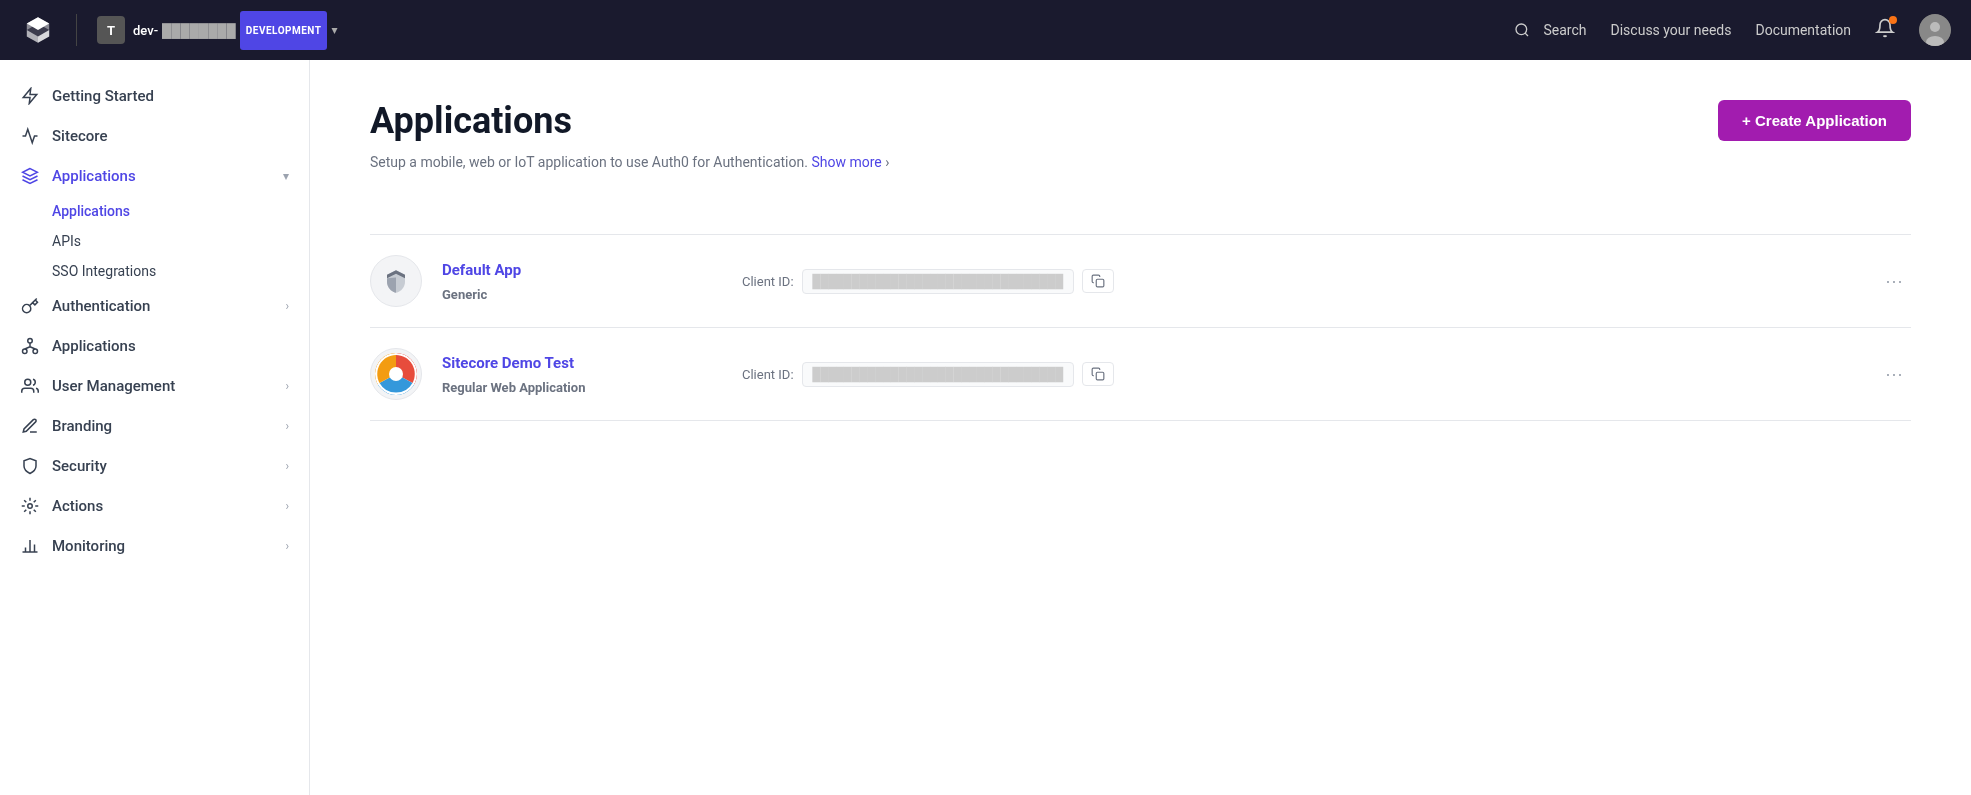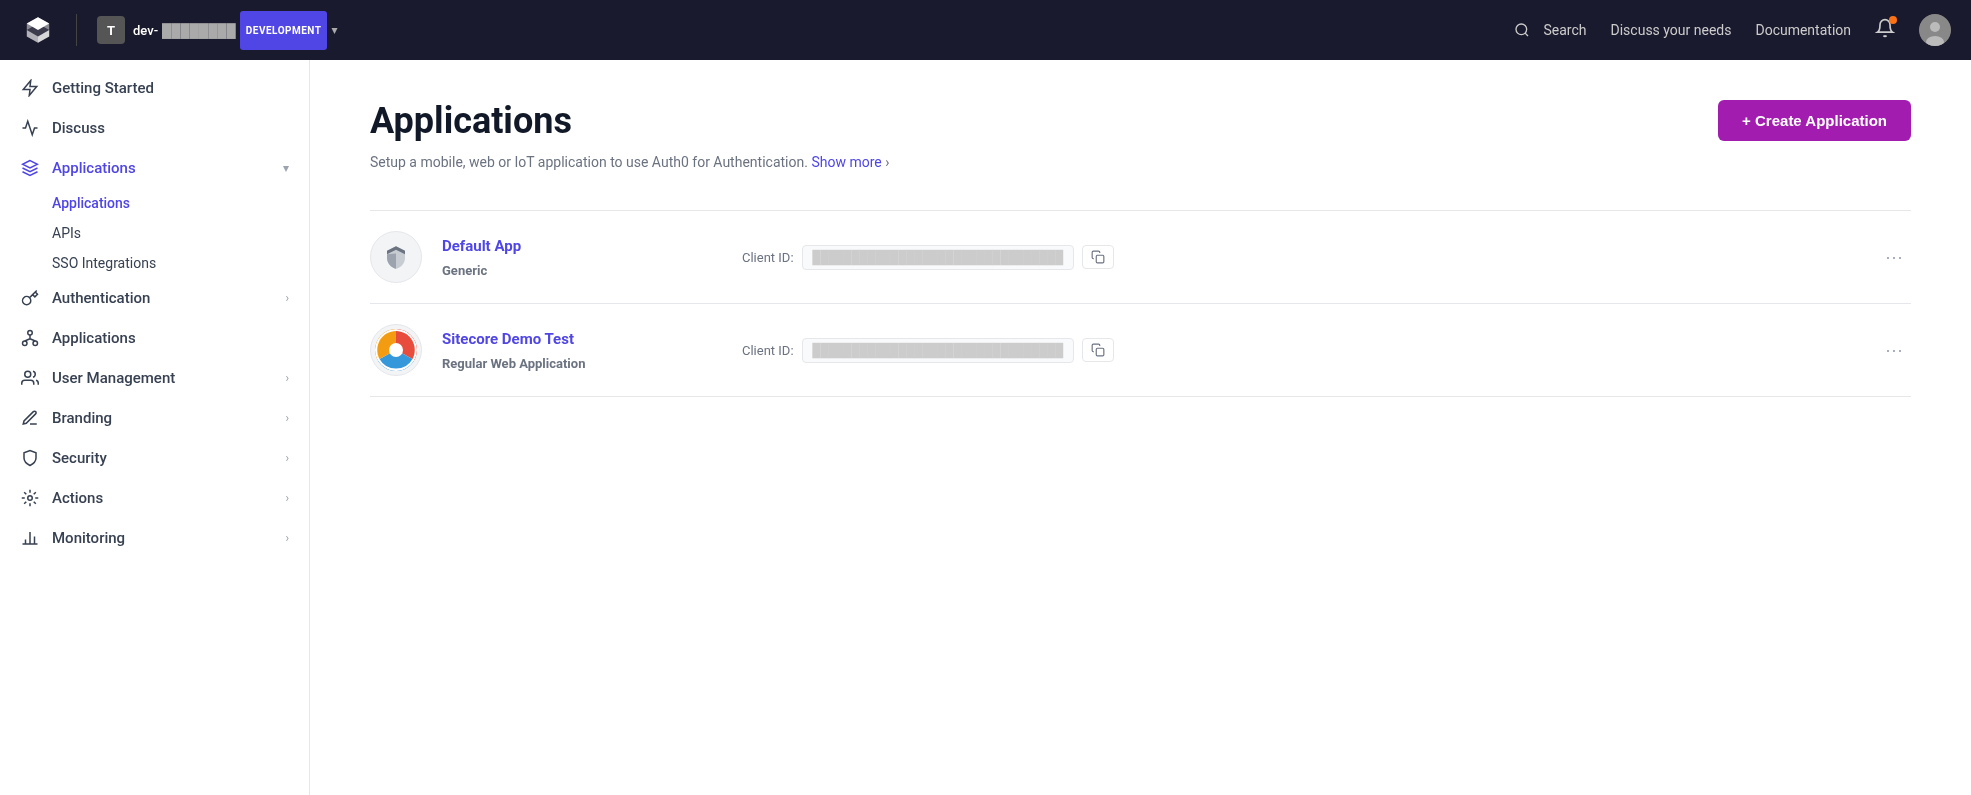--- a/index.html
+++ b/index.html
@@ -66,21 +66,21 @@
     .main-layout {
       display: flex; flex: 1; overflow: hidden;
     }
 
     
     .sidebar {
       width: 310px; min-width: 310px;
       background: #fff;
       border-right: 1px solid #e5e7eb;
       overflow-y: auto;
-      padding: 8px 0;
+      padding: 16px 0;
     }
     .sidebar-item {
       display: flex; align-items: center; gap: 12px;
       padding: 10px 20px;
       cursor: pointer; color: #374151; font-size: 15px;
       border-radius: 0; position: relative;
     }
     .sidebar-item.active { color: #4f46e5; }
     .sidebar-item-icon { width: 20px; height: 20px; flex-shrink: 0; display: flex; align-items: center; justify-content: center; }
     .sidebar-item-label { flex: 1; font-weight: 500; }
@@ -107,21 +107,21 @@
       font-size: 36px; font-weight: 700; color: #111827;
     }
     .create-btn {
       background: #a21caf; color: #fff;
       border: none; border-radius: 6px;
       padding: 12px 24px; font-size: 15px; font-weight: 600;
       cursor: pointer; display: flex; align-items: center; gap: 8px;
       white-space: nowrap;
     }
     .content-desc {
-      color: #6b7280; font-size: 14px; margin-bottom: 40px;
+      color: #6b7280; font-size: 14px; margin-bottom: 64px;
     }
     .content-desc a { color: #4f46e5; text-decoration: none; }
 
     
     .app-list { border-top: 1px solid #e5e7eb; }
     .app-row {
       display: flex; align-items: center; gap: 20px;
       padding: 20px 0; border-bottom: 1px solid #e5e7eb;
     }
     .app-icon {
@@ -231,21 +231,21 @@
       </span>
       <span class="sidebar-item-label">Getting Started</span>
     </div>
 
     <div class="sidebar-item">
       <span class="sidebar-item-icon">
         <svg width="18" height="18" viewBox="0 0 24 24" fill="none" stroke="#374151" stroke-width="2">
             <polyline points="22 12 18 12 15 21 9 3 6 12 2 12"></polyline>
           </svg>
       </span>
-      <span class="sidebar-item-label">Discuss</span>
+      <span class="sidebar-item-label">Sitecore</span>
     </div>
 
     <div class="sidebar-item active">
       <span class="sidebar-item-icon">
         <svg width="18" height="18" viewBox="0 0 24 24" fill="none" stroke="#4f46e5" stroke-width="2">
             <polygon points="12 2 2 7 12 12 22 7 12 2"></polygon>
             <polyline points="2 17 12 22 22 17"></polyline>
             <polyline points="2 12 12 17 22 12"></polyline>
           </svg>
       </span>

